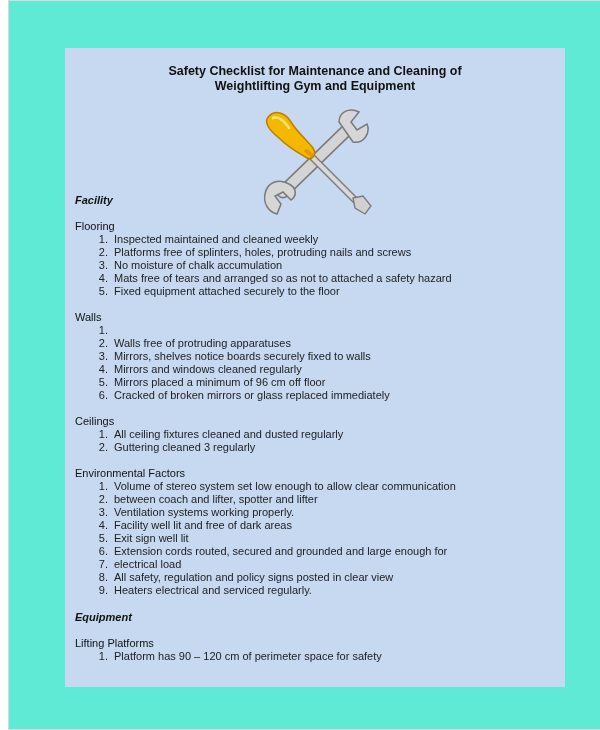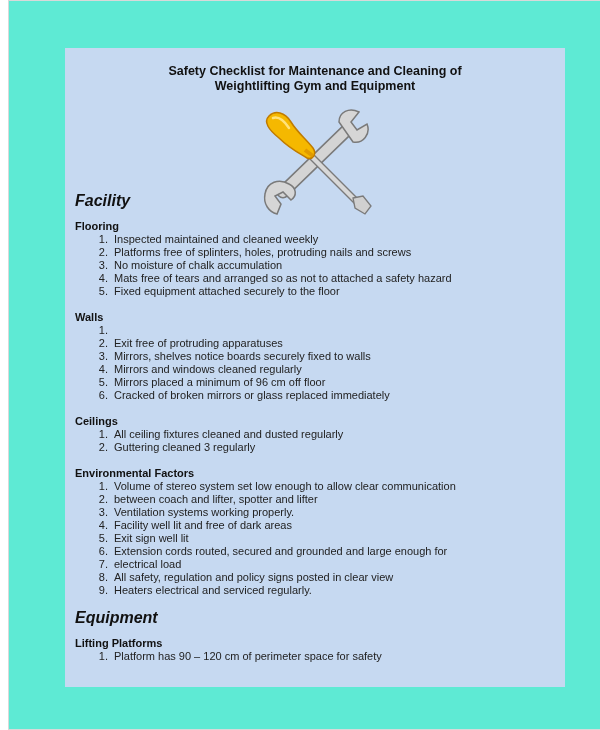--- a/index.html
+++ b/index.html
@@ -24,24 +24,24 @@
     .title {
       position: absolute; left: 0; top: 16px; width: 500px;
       text-align: center; font-weight: bold; font-size: 12.5px; line-height: 15px;
       color: #111;
     }
     .illustration {
       position: absolute; left: 190px; top: 60px; width: 125px; height: 110px;
     }
     .section-heading {
       position: absolute; left: 10px; font-style: italic; font-weight: bold;
-      font-size: 16px; line-height: 13px; color: #111;
+      font-size: 11px; line-height: 13px; color: #111;
     }
     .group-heading {
-      position: absolute; left: 10px; font-weight: bold; font-size: 11px;
+      position: absolute; left: 10px; font-weight: normal; font-size: 11px;
       line-height: 13px; color: #111;
     }
     .list {
       position: absolute; left: 26px; margin: 0; padding: 0; list-style: none;
       font-size: 11px; line-height: 13px; color: #222;
     }
     .list li { display: flex; height: 13px; white-space: nowrap; }
     .list .num { width: 17px; text-align: right; padding-right: 0; }
     .list .txt { padding-left: 6px; }
   </style>
@@ -105,21 +105,21 @@
         </li>
     </ol>
 
     <div class="group-heading" style="top:263px;">Walls</div>
     <ol class="list" style="top:276px;">
       <li>
           <span class="num">1.</span>
         </li>
       <li>
           <span class="num">2.</span>
-          <span class="txt">Exit free of protruding apparatuses</span>
+          <span class="txt">Walls free of protruding apparatuses</span>
         </li>
       <li>
           <span class="num">3.</span>
           <span class="txt">Mirrors, shelves notice boards securely fixed to walls</span>
         </li>
       <li>
           <span class="num">4.</span>
           <span class="txt">Mirrors and windows cleaned regularly</span>
         </li>
       <li>

